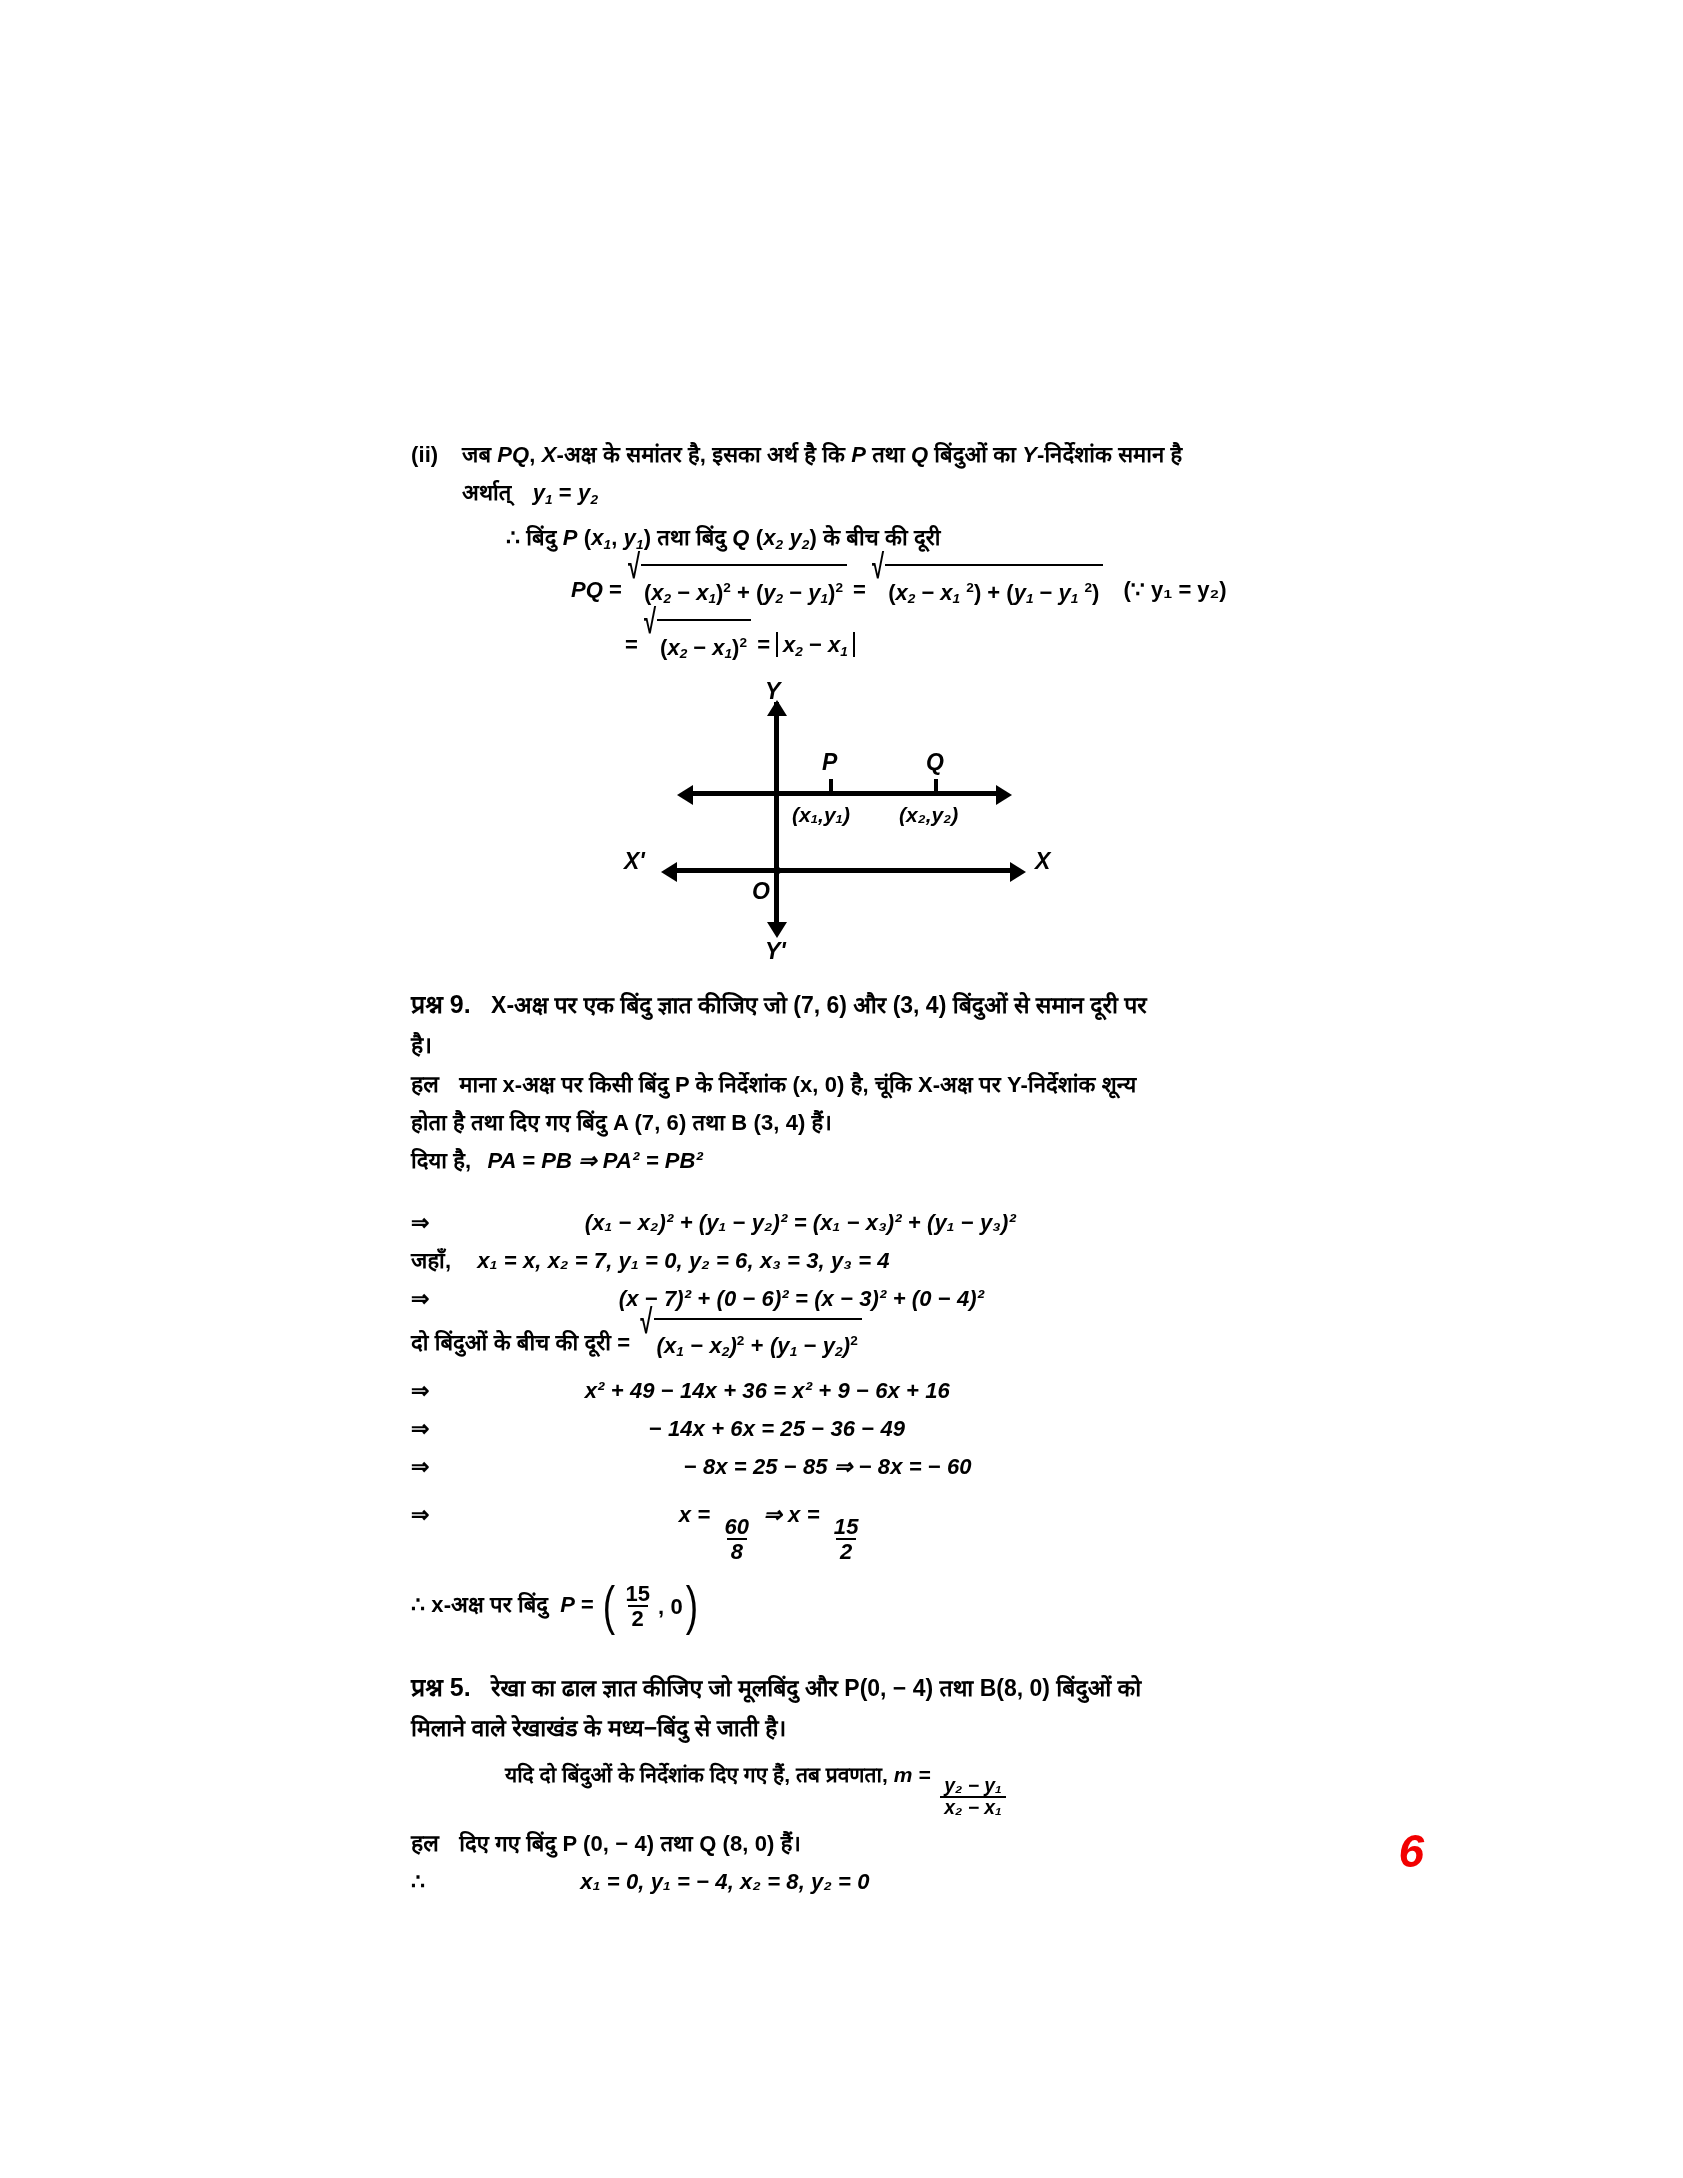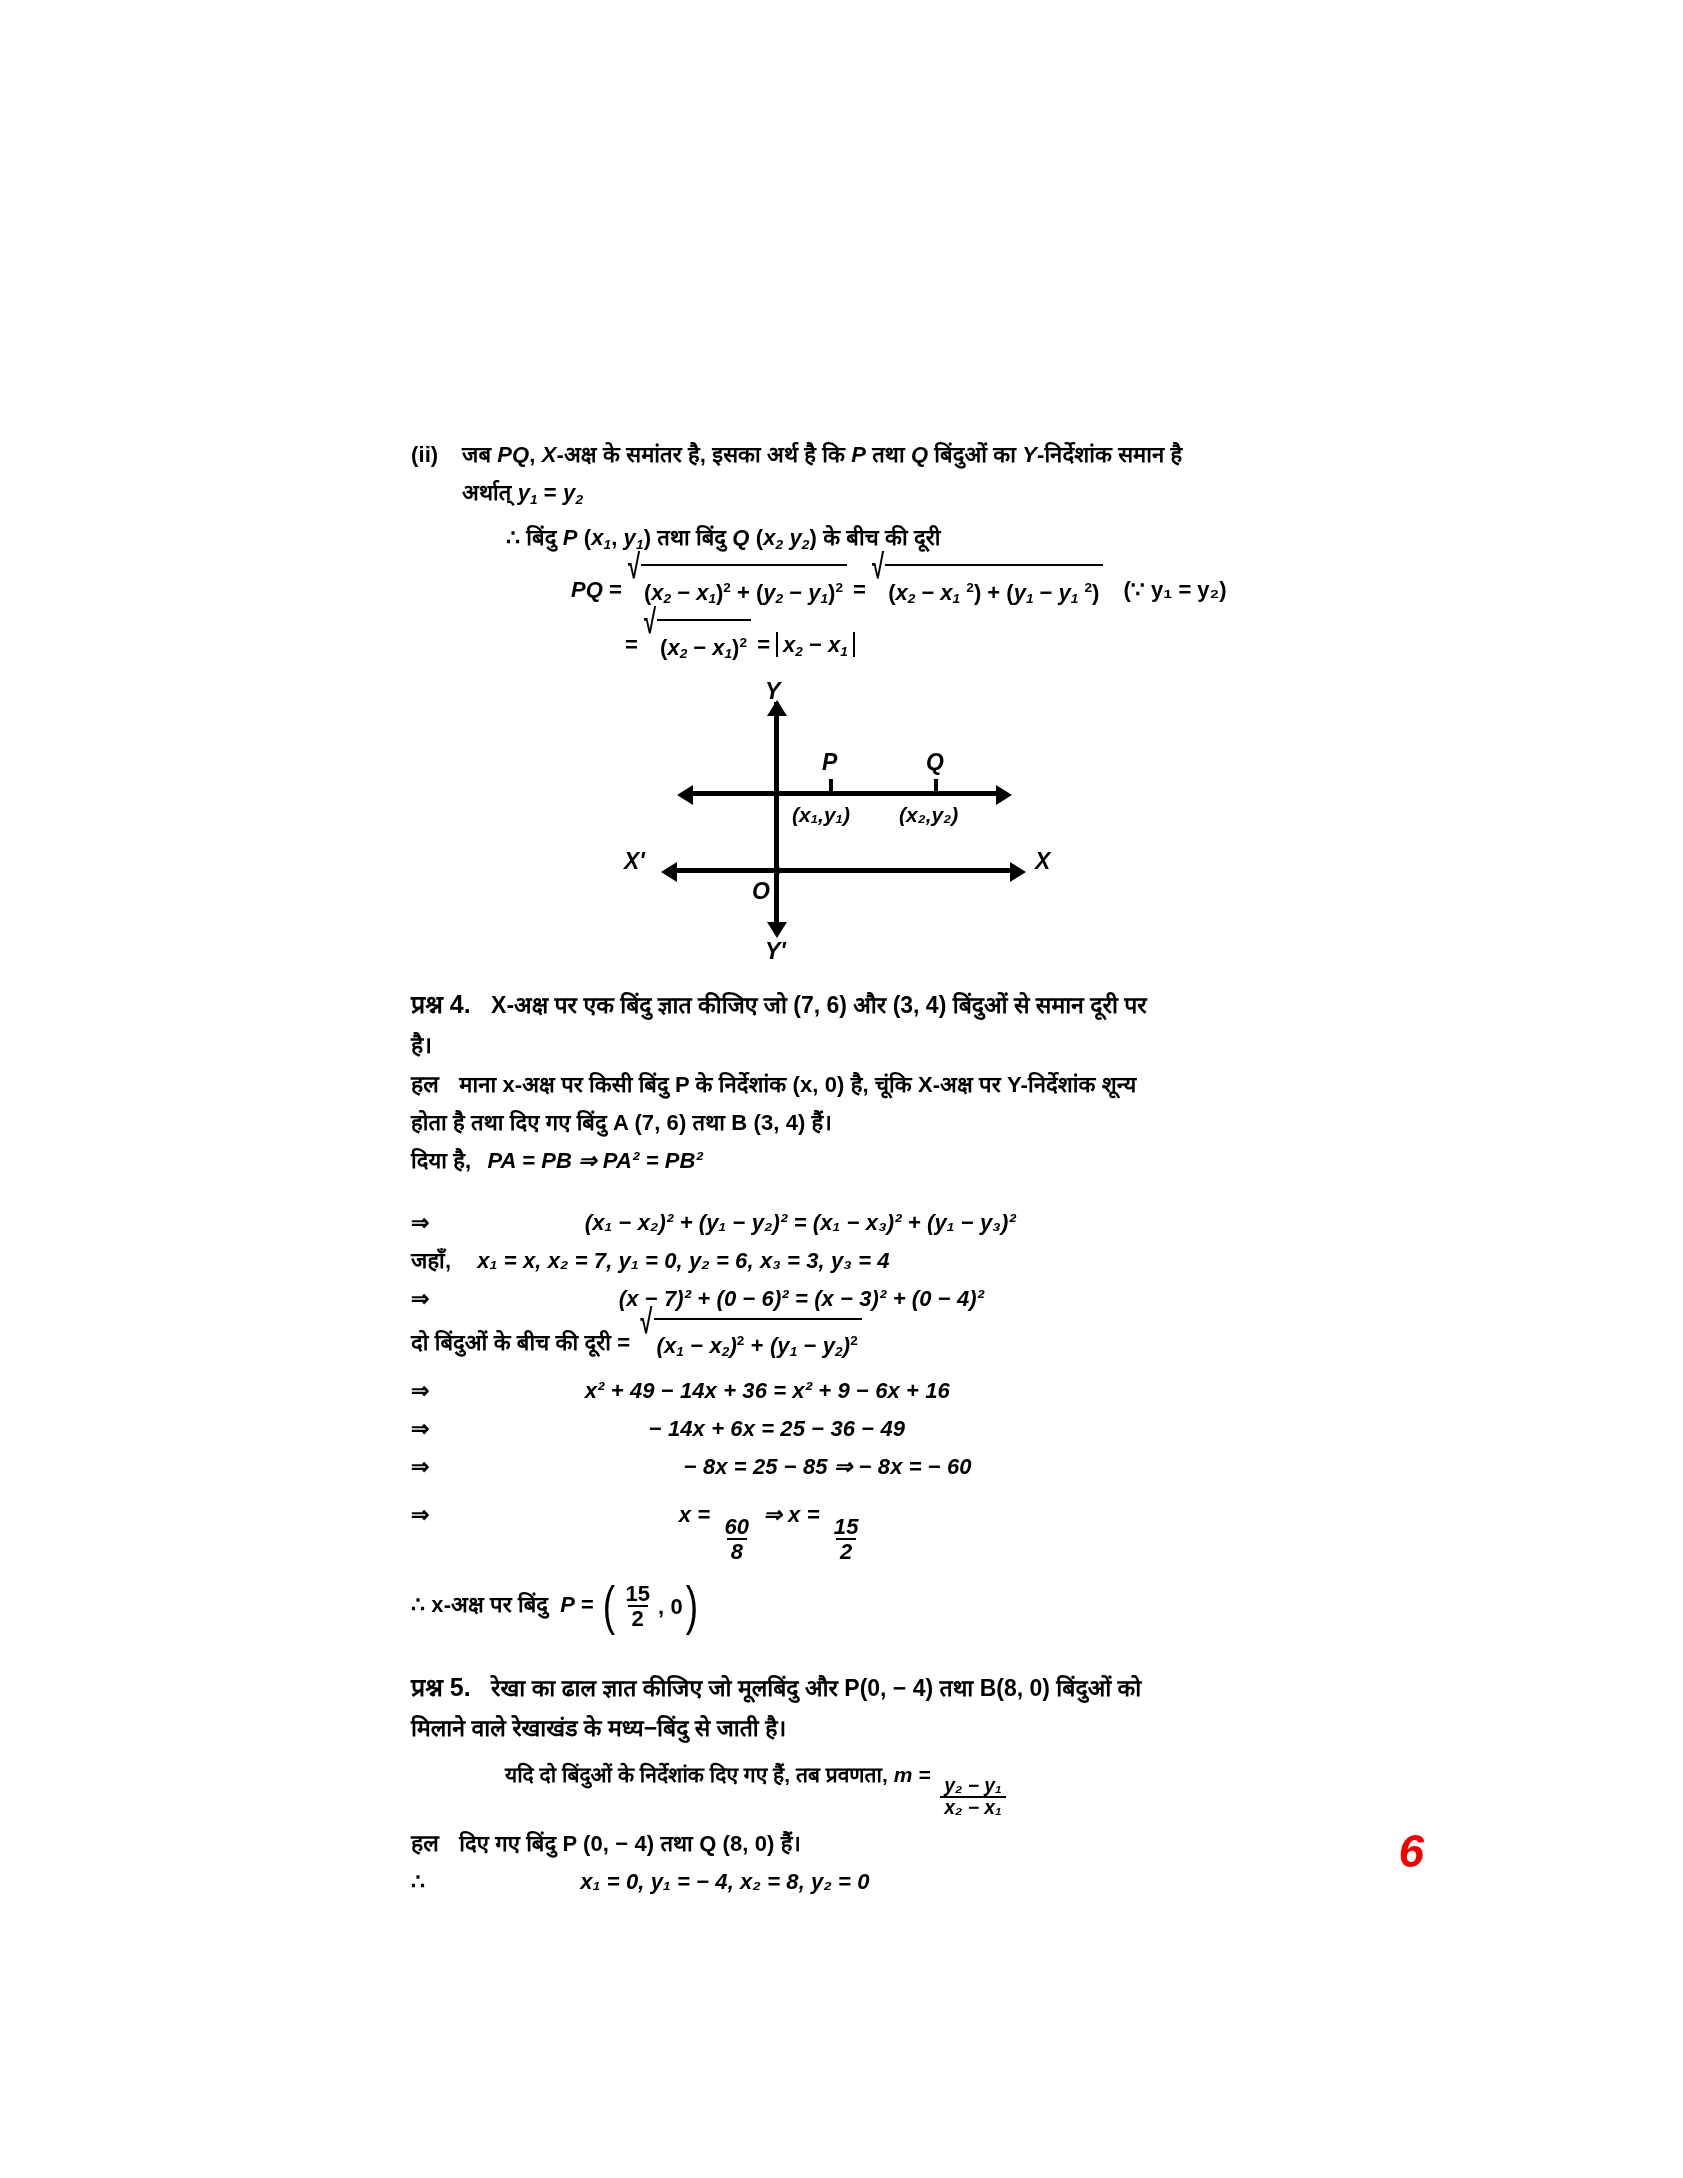--- a/index.html
+++ b/index.html
@@ -90,21 +90,21 @@
  <div class="content">
 
   <div class="part2">
     <div class="num ln">(ii)</div>
     <div class="body">
       <div class="ln">
         <span>जब </span><i>PQ</i><span>, </span><i>X</i><span>-अक्ष के समांतर है, इसका अर्थ है कि </span><i>P</i><span> तथा </span><i>Q</i><span> बिंदुओं का </span><i>Y</i><span>-निर्देशांक समान है</span>
       </div>
       <div class="ln">
         <span>अर्थात्</span>
-        <span style="margin-left:0"><i>y</i><sub class="nosub">1</sub> = <i>y</i><sub class="nosub">2</sub></span>
+        <span style="margin-left:15px"><i>y</i><sub class="nosub">1</sub> = <i>y</i><sub class="nosub">2</sub></span>
       </div>
       <div class="ln l2">
         <span>∴</span>
         <span>बिंदु</span>
         <i>P</i><span>&nbsp;(<i>x</i><sub class="nosub">1</sub>, <i>y</i><sub class="nosub">1</sub>)</span>
         <span>तथा बिंदु</span>
         <i>Q</i><span>&nbsp;(<i>x</i><sub class="nosub">2</sub> <i>y</i><sub class="nosub">2</sub>)</span>
         <span>के बीच की दूरी</span>
       </div>
 
@@ -156,21 +156,21 @@
 
         <div class="tick" style="left:259px;top:87px"></div>
         <div class="dlab" style="left:251px;top:57px">Q</div>
         <div class="dcoord" style="left:224px;top:111px">(x₂,y₂)</div>
       </div>
     </div>
   </div>
 
   <div style="margin-top:40px">
     <div class="qhead">
-      <span class="qnum">प्रश्न 4.</span>
+      <span class="qnum">प्रश्न 9.</span>
       <span style="margin-left:14px">X-अक्ष पर एक बिंदु ज्ञात कीजिए जो (7, 6) और (3, 4) बिंदुओं से समान दूरी पर</span>
     </div>
     <div class="qhead">है।</div>
 
     <div class="ln">
       <span class="sol">हल</span>
       <span style="margin-left:14px">माना x-अक्ष पर किसी बिंदु P के निर्देशांक (x, 0) है, चूंकि X-अक्ष पर Y-निर्देशांक शून्य</span>
     </div>
     <div class="ln">होता है तथा दिए गए बिंदु A (7, 6) तथा B (3, 4) हैं।</div>
 

